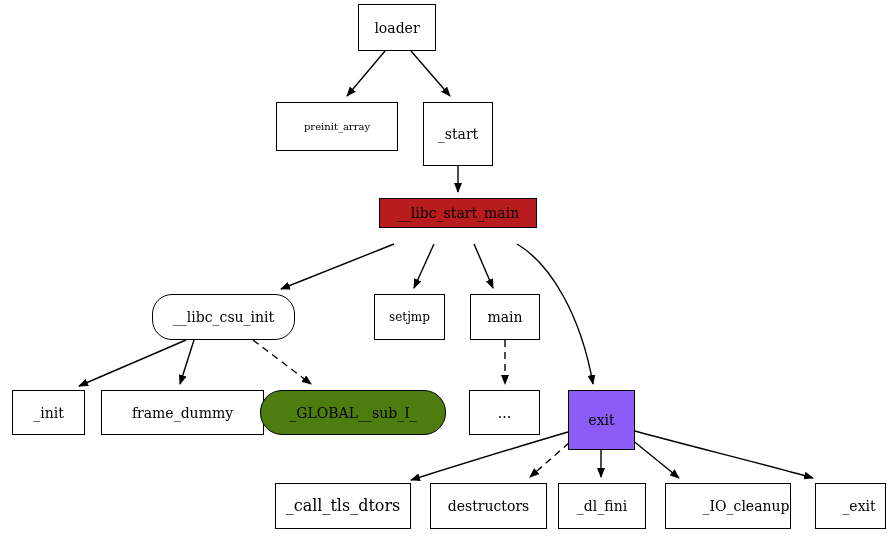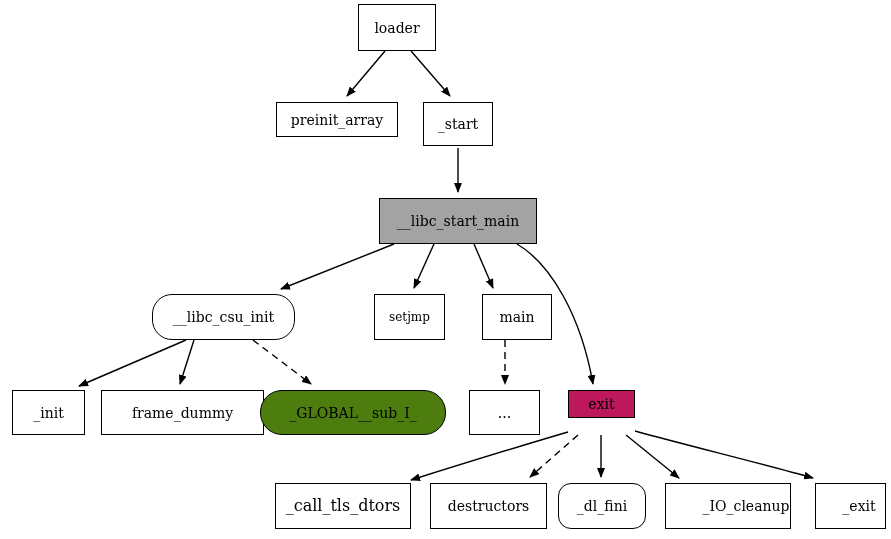--- a/index.html
+++ b/index.html
@@ -73,60 +73,60 @@
         <path d="M 601,435 L 601,477" fill="none" stroke="#000000" stroke-width="1.4" marker-end="url(#arrowhead)"></path>
         <path d="M 626,435 L 679,478" fill="none" stroke="#000000" stroke-width="1.4" marker-end="url(#arrowhead)"></path>
         <path d="M 635,431 C 682,444 763,464 813,478" fill="none" stroke="#000000" stroke-width="1.4" marker-end="url(#arrowhead)"></path>
       </g>
   </svg>
 
   <div id="nodes-group">
       <div class="node" style="left: 358px; top: 4px; width: 78px; height: 47px; background: rgb(255, 255, 255); border-color: rgb(0, 0, 0); font-size: 14px;">
         <span class="node-label">loader</span>
       </div>
-      <div class="node" style="left: 276px; top: 102px; width: 122px; height: 35px; background: rgb(255, 255, 255); border-color: rgb(0, 0, 0); font-size: 14px;">
+      <div class="node" style="left: 276px; top: 102px; width: 122px; height: 49px; background: rgb(255, 255, 255); border-color: rgb(0, 0, 0); font-size: 10px;">
         <span class="node-label">preinit_array</span>
       </div>
-      <div class="node" style="left: 423px; top: 102px; width: 70px; height: 44px; background: rgb(255, 255, 255); border-color: rgb(0, 0, 0); font-size: 14px;">
+      <div class="node" style="left: 423px; top: 102px; width: 70px; height: 64px; background: rgb(255, 255, 255); border-color: rgb(0, 0, 0); font-size: 14px;">
         <span class="node-label">_start</span>
       </div>
-      <div class="node" style="left: 379px; top: 198px; width: 158px; height: 46px; background: #a3a3a3; border-color: rgb(0, 0, 0); font-size: 14px;">
+      <div class="node" style="left: 379px; top: 198px; width: 158px; height: 30px; background: #b91c1c; border-color: rgb(0, 0, 0); font-size: 14px;">
         <span class="node-label">__libc_start_main</span>
       </div>
       <div class="node" style="left: 152px; top: 294px; width: 143px; height: 46px; background: rgb(255, 255, 255); border-color: rgb(0, 0, 0); font-size: 14px; border-radius: 20px;">
         <span class="node-label">__libc_csu_init</span>
       </div>
       <div class="node" style="left: 374px; top: 294px; width: 71px; height: 46px; background: rgb(255, 255, 255); border-color: rgb(0, 0, 0); font-size: 12px;">
         <span class="node-label">setjmp</span>
       </div>
-      <div class="node" style="left: 470px; top: 294px; width: 70px; height: 46px; background: rgb(255, 255, 255); border-color: rgb(0, 0, 0); font-size: 14px; margin-left: 12px;">
+      <div class="node" style="left: 470px; top: 294px; width: 70px; height: 46px; background: rgb(255, 255, 255); border-color: rgb(0, 0, 0); font-size: 14px;">
         <span class="node-label">main</span>
       </div>
       <div class="node" style="left: 12px; top: 390px; width: 73px; height: 45px; background: rgb(255, 255, 255); border-color: rgb(0, 0, 0); font-size: 14px;">
         <span class="node-label">_init</span>
       </div>
       <div class="node" style="left: 101px; top: 390px; width: 163px; height: 45px; background: rgb(255, 255, 255); border-color: rgb(0, 0, 0); font-size: 14px;">
         <span class="node-label">frame_dummy</span>
       </div>
       <div class="node" style="left: 260px; top: 390px; width: 186px; height: 45px; background: #4d7c0f; border-color: rgb(0, 0, 0); font-size: 14px; border-radius: 22px;">
         <span class="node-label">_GLOBAL__sub_I_</span>
       </div>
       <div class="node" style="left: 469px; top: 390px; width: 71px; height: 45px; background: rgb(255, 255, 255); border-color: rgb(0, 0, 0); font-size: 14px;">
         <span class="node-label">...</span>
       </div>
-      <div class="node" style="left: 568px; top: 390px; width: 67px; height: 28px; background: #be185d; border-color: rgb(0, 0, 0); font-size: 14px; justify-content: center;">
+      <div class="node" style="left: 568px; top: 390px; width: 67px; height: 60px; background: #8b5cf6; border-color: rgb(0, 0, 0); font-size: 14px; justify-content: center;">
         <span class="node-label">exit</span>
       </div>
       <div class="node" style="left: 275px; top: 483px; width: 136px; height: 46px; background: rgb(255, 255, 255); border-color: rgb(0, 0, 0); font-size: 16px;">
         <span class="node-label">_call_tls_dtors</span>
       </div>
       <div class="node" style="left: 430px; top: 483px; width: 117px; height: 46px; background: rgb(255, 255, 255); border-color: rgb(0, 0, 0); font-size: 14px;">
         <span class="node-label">destructors</span>
       </div>
-      <div class="node" style="left: 558px; top: 483px; width: 88px; height: 46px; background: rgb(255, 255, 255); border-color: rgb(0, 0, 0); font-size: 14px; border-radius: 13px;">
+      <div class="node" style="left: 558px; top: 483px; width: 88px; height: 46px; background: rgb(255, 255, 255); border-color: rgb(0, 0, 0); font-size: 14px;">
         <span class="node-label">_dl_fini</span>
       </div>
       <div class="node" style="left: 665px; top: 483px; width: 126px; height: 46px; background: rgb(255, 255, 255); border-color: rgb(0, 0, 0); font-size: 14px; padding-left: 36px;">
         <span class="node-label">_IO_cleanup</span>
       </div>
       <div class="node" style="left: 815px; top: 483px; width: 71px; height: 46px; background: rgb(255, 255, 255); border-color: rgb(0, 0, 0); font-size: 14px; padding-left: 17px;">
         <span class="node-label">_exit</span>
       </div>
     </div>
 

